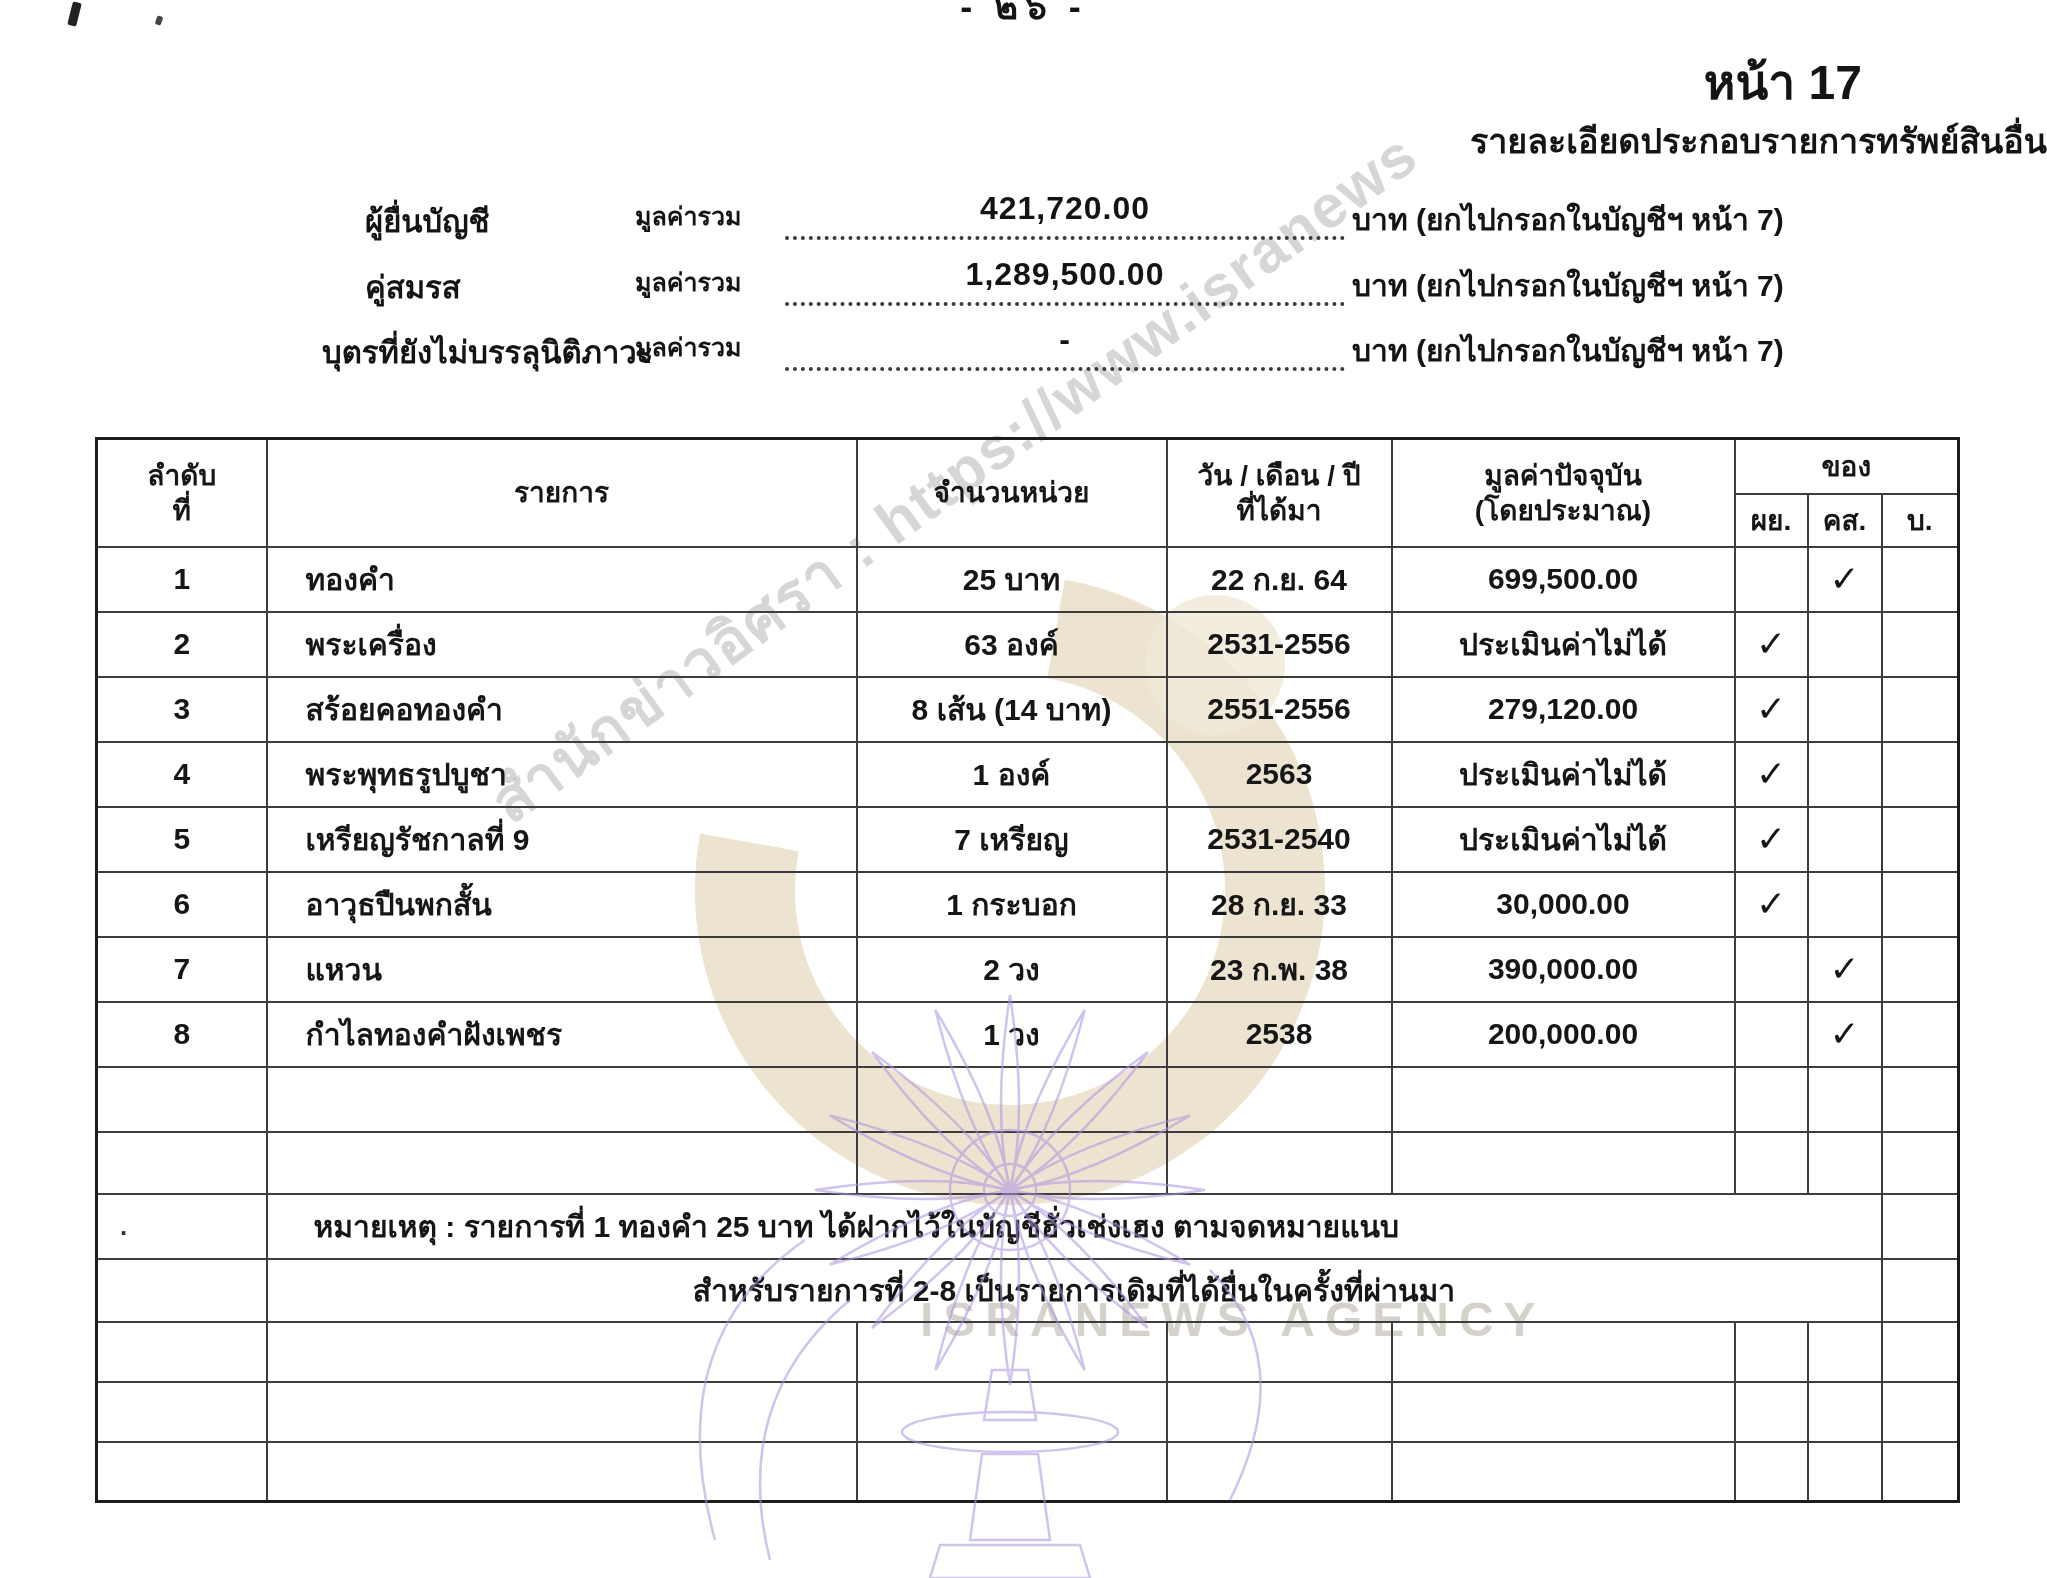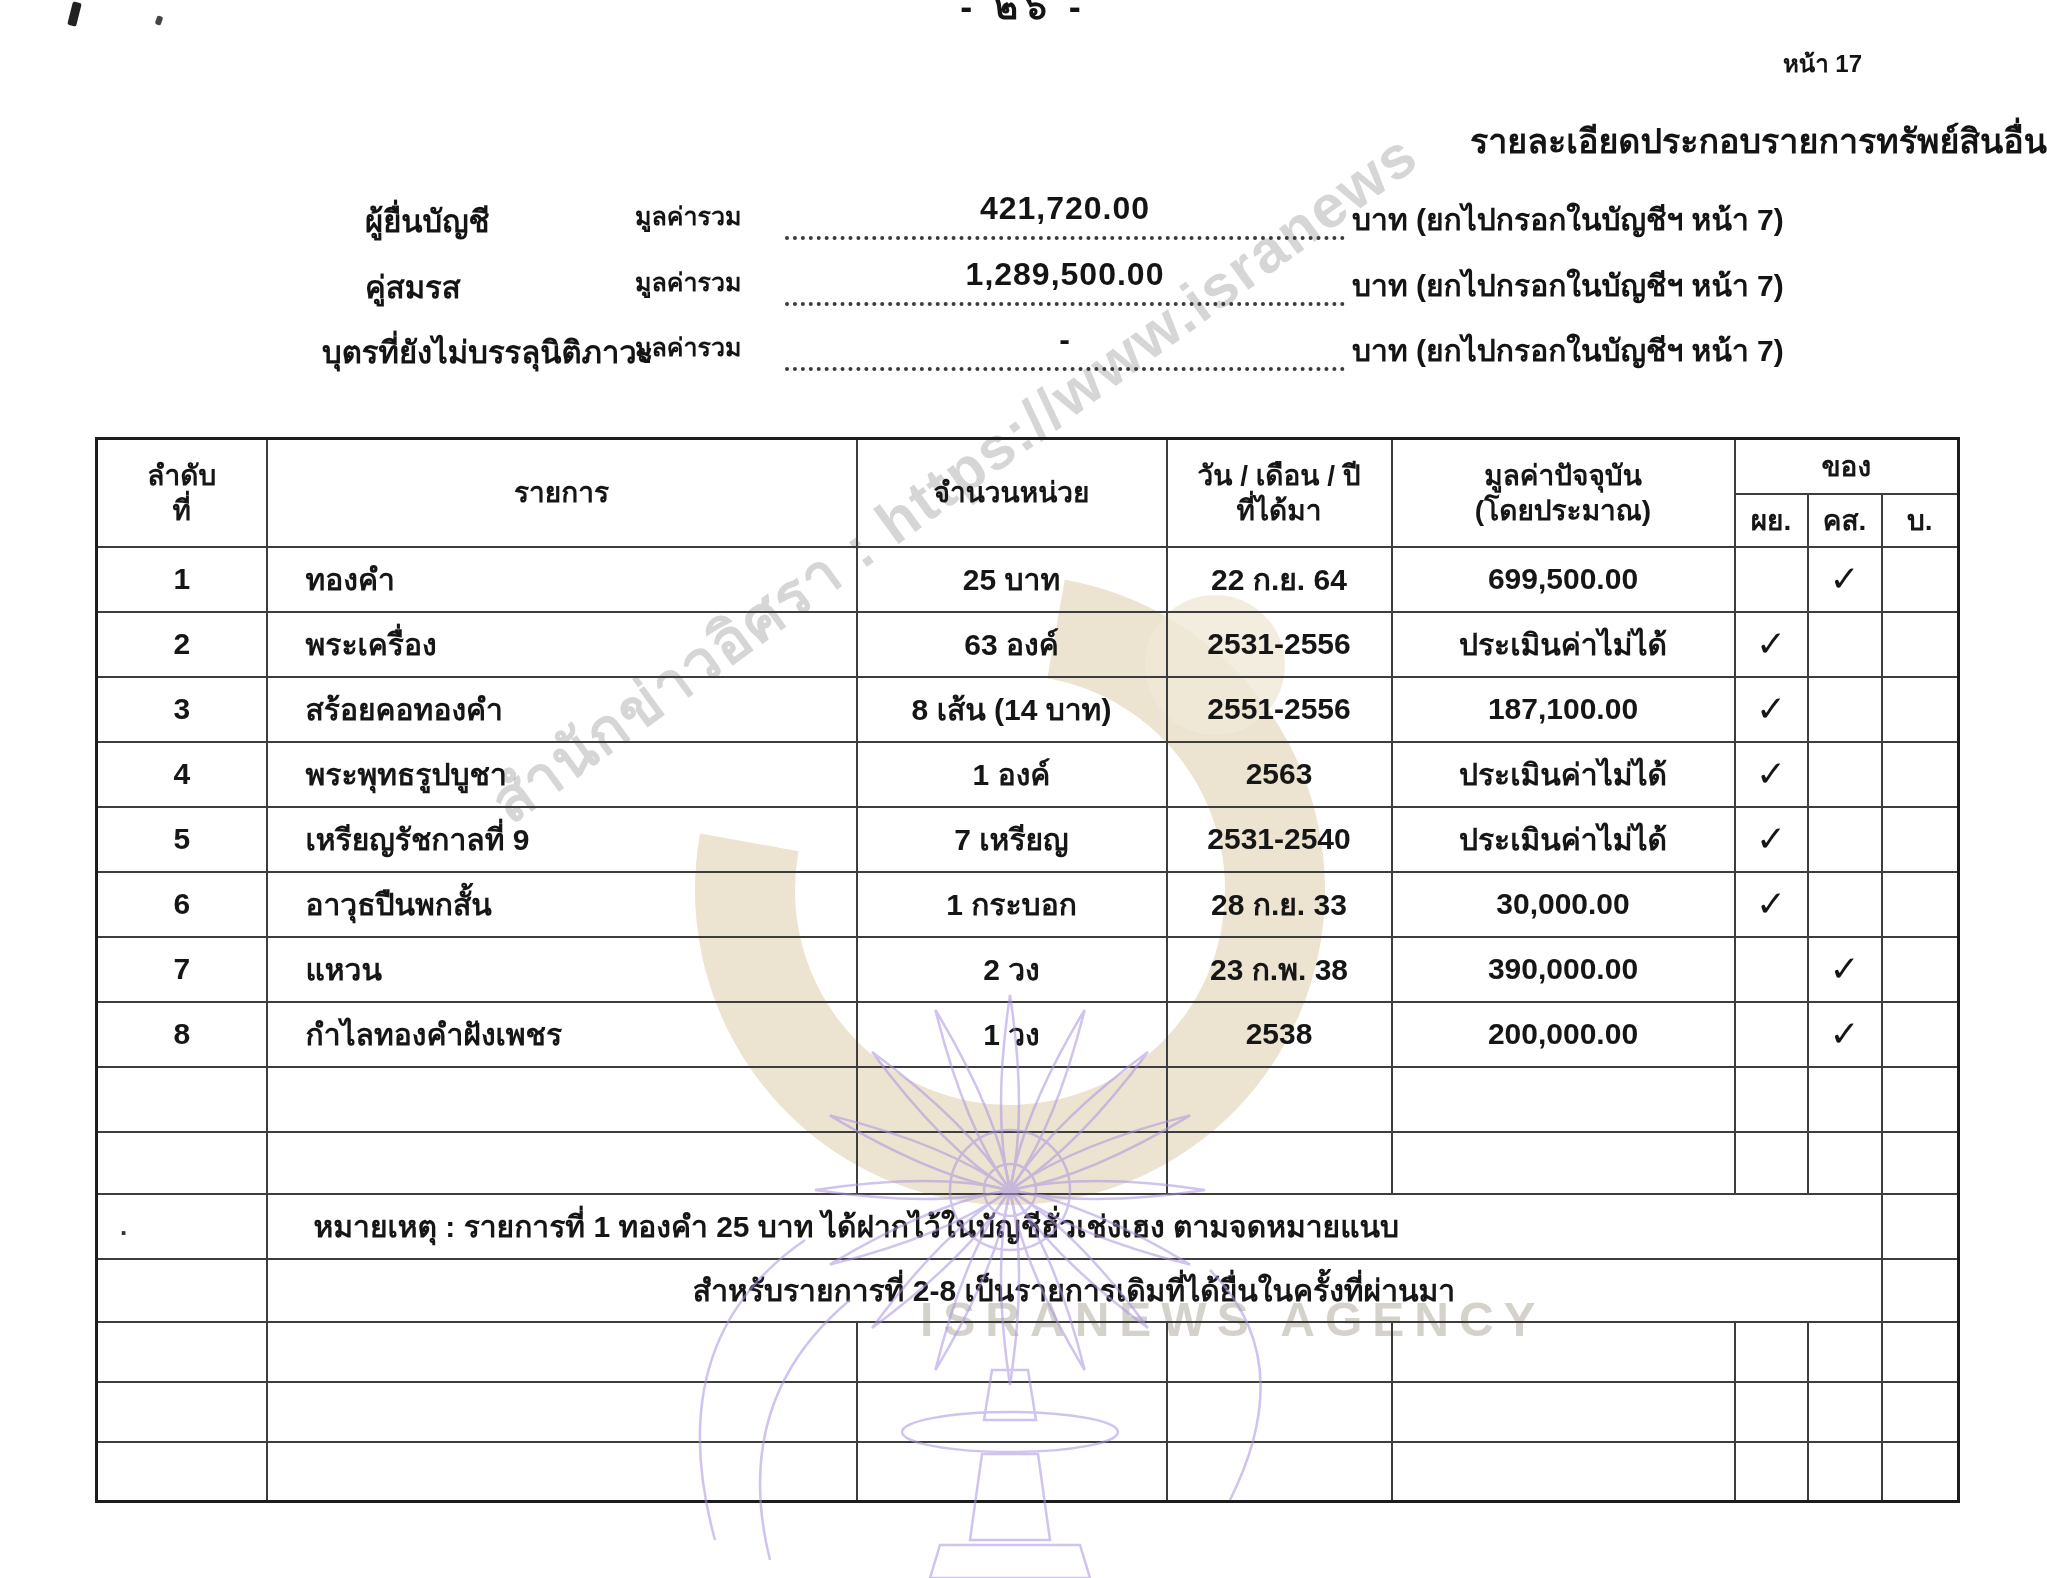--- a/index.html
+++ b/index.html
@@ -28,21 +28,21 @@
   
   .speck-a{position:absolute;left:70px;top:2px;width:9px;height:24px;background:#222;transform:rotate(14deg);border-radius:2px;}
   .speck-b{position:absolute;left:156px;top:16px;width:6px;height:9px;background:#444;transform:rotate(20deg);border-radius:2px;}
   .top-fragment{
     position:absolute;left:50%;top:-22px;transform:translateX(-50%);
     font-size:36px;font-weight:700;letter-spacing:6px;
   }
   
   .page-number{
     position:absolute;left:1640px;top:44px;width:222px;
-    text-align:right;font-size:24px;font-weight:700;
+    text-align:right;font-size:48px;font-weight:700;
   }
   .doc-title{
     position:absolute;left:0;top:114px;width:100%;
     text-align:right;font-size:34px;font-weight:700;
   }
   
   .sum-row{position:absolute;left:0;width:100%;height:58px;}
   .sum-row .lbl{position:absolute;font-size:31px;font-weight:700;white-space:nowrap;}
   .sum-row .fld{position:absolute;left:635px;font-size:25px;font-weight:700;}
   .sum-row .dotline{
@@ -162,21 +162,21 @@
       <td>ประเมินค่าไม่ได้</td>
       <td class="check-cell">✓</td>
       <td class="check-cell"></td>
       <td class="check-cell"></td>
     </tr>
     <tr class="h-data">
       <td>3</td>
       <td class="item-cell">สร้อยคอทองคำ</td>
       <td>8 เส้น (14 บาท)</td>
       <td>2551-2556</td>
-      <td>187,100.00</td>
+      <td>279,120.00</td>
       <td class="check-cell">✓</td>
       <td class="check-cell"></td>
       <td class="check-cell"></td>
     </tr>
     <tr class="h-data">
       <td>4</td>
       <td class="item-cell">พระพุทธรูปบูชา</td>
       <td>1 องค์</td>
       <td>2563</td>
       <td>ประเมินค่าไม่ได้</td>

